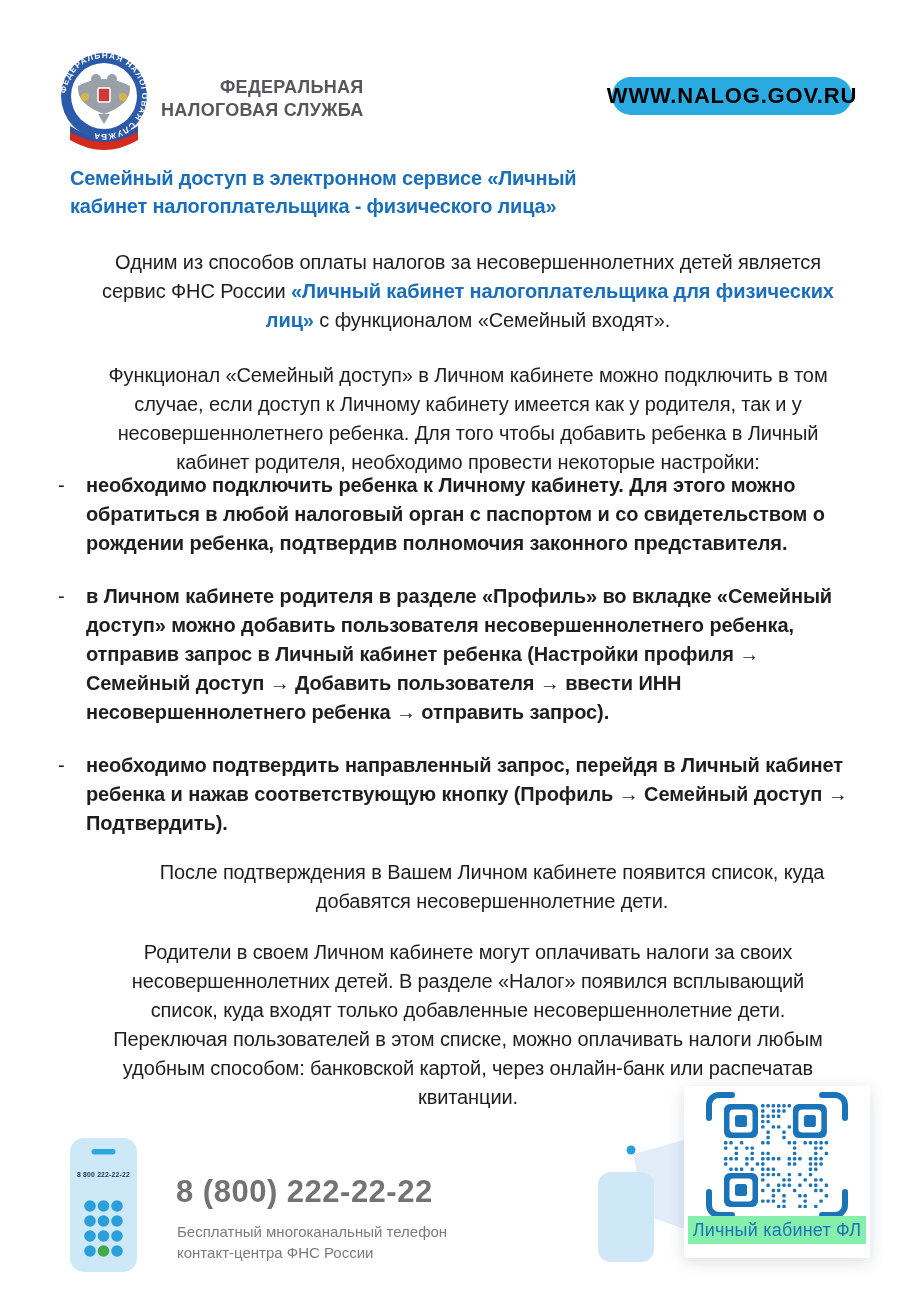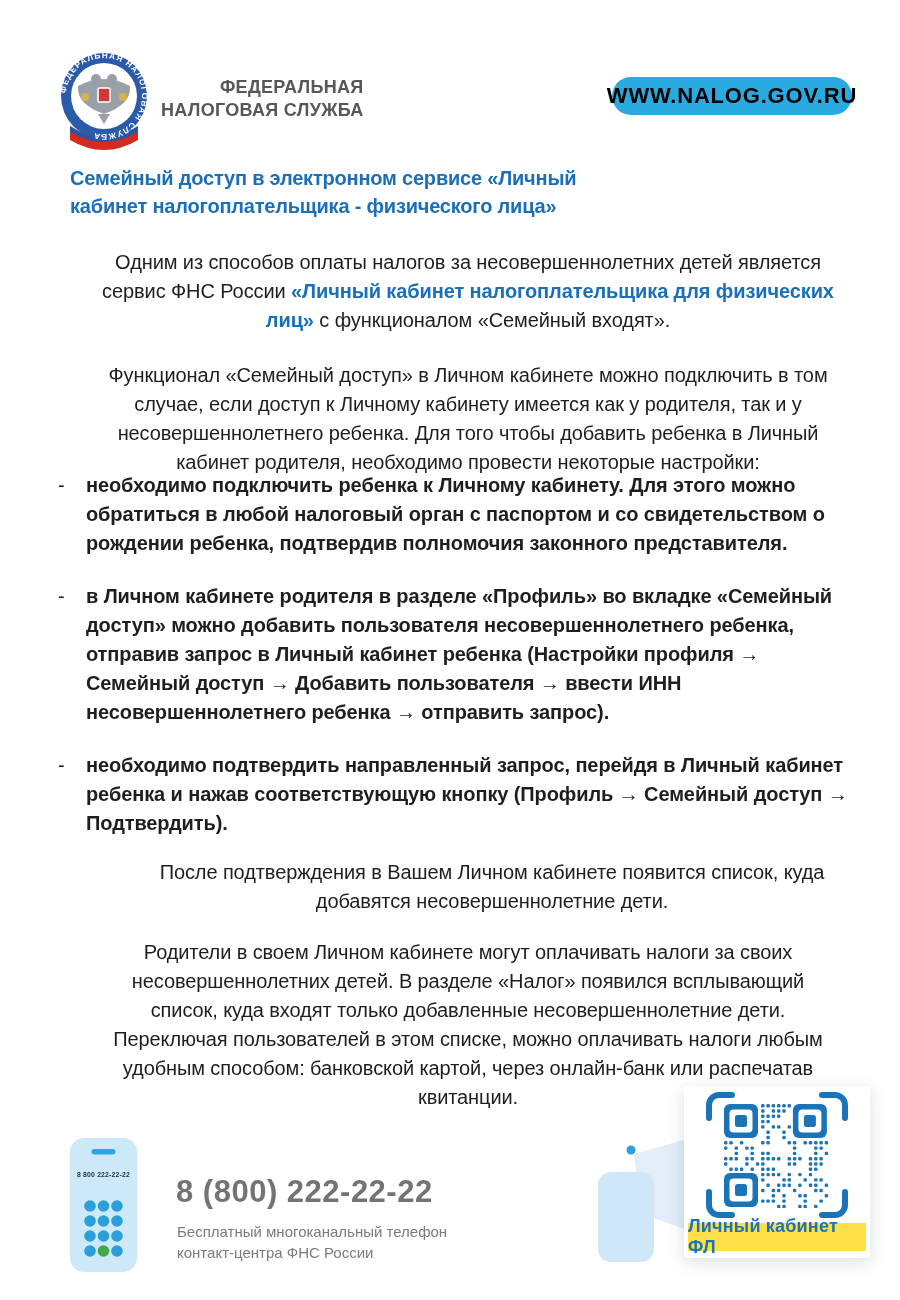--- a/index.html
+++ b/index.html
@@ -34,22 +34,22 @@
   .phone-number{position:absolute;left:176px;top:1174px;font-size:31px;font-weight:700;
                 color:#737373;letter-spacing:.5px;}
   .phone-caption{position:absolute;left:177px;top:1221px;font-size:15px;line-height:1.4;
                  color:#7a7b7e;white-space:pre-line;}
 
   
   .beam-svg{position:absolute;left:596px;top:1126px;z-index:0;}
   .qr-card{position:absolute;left:684px;top:1086px;width:186px;height:172px;background:#fff;
            border-radius:3px;box-shadow:0 4px 16px rgba(50,70,100,.18);z-index:1;}
   .qr-svg{position:absolute;left:22px;top:6px;}
-  .qr-label{position:absolute;left:4px;right:4px;bottom:7px;height:28px;background:#fde047;
-            color:#1b74b8;font-weight:700;font-size:18px;display:flex;align-items:center;
+  .qr-label{position:absolute;left:4px;right:4px;bottom:14px;height:28px;background:#86efac;
+            color:#1b74b8;font-weight:400;font-size:18px;display:flex;align-items:center;
             justify-content:center;letter-spacing:.2px;}
 </style>
 </head>
 <body>
 
 <div class="page">
 
   <svg class="logo-svg" width="92" height="100" viewBox="0 0 92 100">
 
     <path d="M12,68 Q46,90 80,68 L80,77 Q46,99 12,77 Z" fill="#e9edf2"></path>

